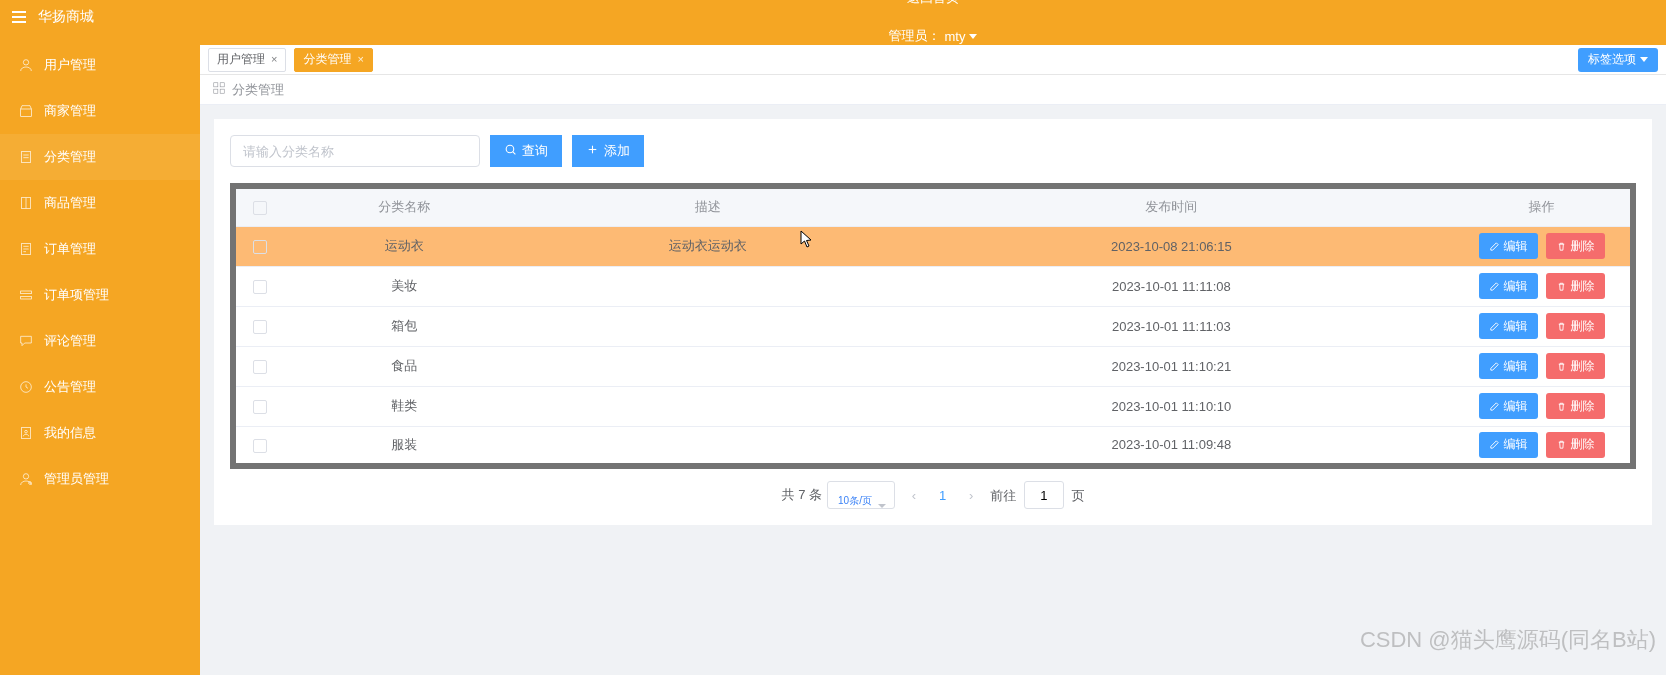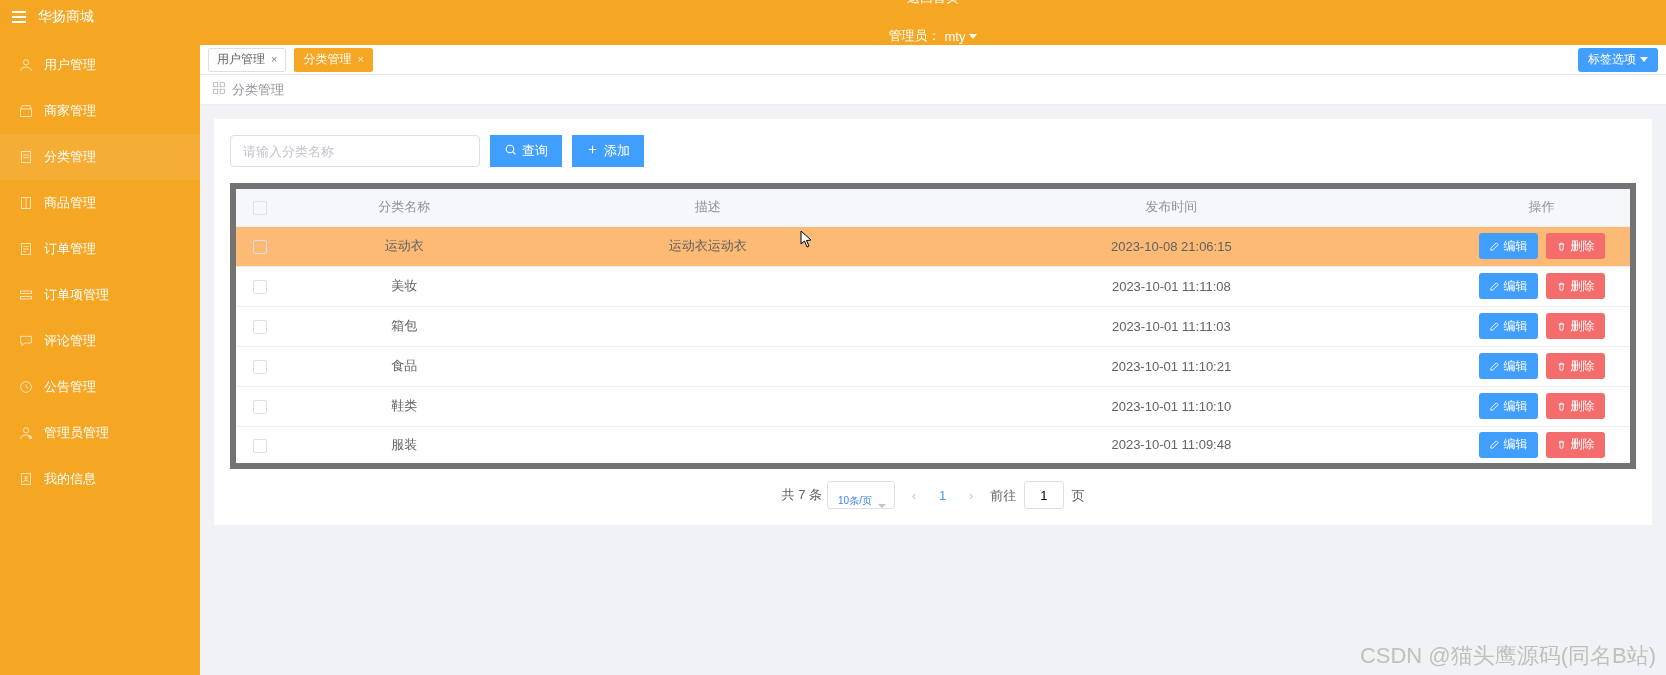--- a/index.html
+++ b/index.html
@@ -56,21 +56,21 @@
 
 .pagination { display: flex; align-items: center; justify-content: center; gap: 5px; margin-top: 12px; font-size: 13px; color: #606266; }
 .pg-select { height: 28px; border: 1px solid #dcdfe6; border-radius: 3px; padding: 0 22px 0 10px; font-size: 10px; color: #3b82f6; position: relative; display: inline-flex; align-items: flex-end; cursor: pointer; }
 .pg-select .sel-caret { position: absolute; right: 8px; width: 0; height: 0; border-left: 4px solid transparent; border-right: 4px solid transparent; border-top: 4px solid #c0c4cc; }
 .pg-btn { width: 28px; height: 28px; display: inline-flex; align-items: center; justify-content: center; color: #c0c4cc; cursor: pointer; }
 .pg-num { color: #409eff; cursor: pointer; padding: 0 6px; }
 .pg-input { width: 40px; height: 28px; border: 1px solid #dcdfe6; border-radius: 3px; text-align: center; font-size: 13px; margin: 0 4px; outline: none; }
 
 .cursor-ptr { position: absolute; left: 800px; top: 230px; pointer-events: none; }
 .cursor-ptr svg { width: 14px; height: 18px; }
-.watermark { position: absolute; right: 10px; bottom: 4px; font-size: 22px; color: rgba(150,150,150,0.55); font-weight: 400; pointer-events: none; }
+.watermark { position: absolute; right: 10px; bottom: 20px; font-size: 22px; color: rgba(150,150,150,0.55); font-weight: 400; pointer-events: none; }
 </style>
 </head>
 <body>
 
 <div class="app" style="position:relative;">
   <aside class="sidebar">
     <div class="side-header">
       <span class="burger">
           <span></span>
           <span></span>
@@ -150,36 +150,36 @@
               <circle cx="12" cy="12" r="8"></circle>
               <line x1="12" y1="8" x2="12" y2="12"></line>
               <line x1="12" y1="12" x2="15" y2="14"></line>
             </svg>
           </span>
           <span>公告管理</span>
         </div>
         <div class="menu-item">
           <span class="mi-icon">
             <svg viewBox="0 0 24 24">
+              <rect x="5" y="4" width="14" height="16"></rect>
+              <circle cx="12" cy="10" r="2"></circle>
+              <path d="M8 17c0-2 2-3 4-3s4 1 4 3"></path>
+            </svg>
+          </span>
+          <span>我的信息</span>
+        </div>
+        <div class="menu-item">
+          <span class="mi-icon">
+            <svg viewBox="0 0 24 24">
               <circle cx="12" cy="8" r="4"></circle>
               <path d="M4 21c0-4 4-6 8-6s8 2 8 6"></path>
               <circle cx="18" cy="18" r="2"></circle>
             </svg>
           </span>
           <span>管理员管理</span>
-        </div>
-        <div class="menu-item">
-          <span class="mi-icon">
-            <svg viewBox="0 0 24 24">
-              <rect x="5" y="4" width="14" height="16"></rect>
-              <circle cx="12" cy="10" r="2"></circle>
-              <path d="M8 17c0-2 2-3 4-3s4 1 4 3"></path>
-            </svg>
-          </span>
-          <span>我的信息</span>
         </div>
       </nav>
   </aside>
 
   <div class="main">
     <div class="topbar">
       <a>返回首页</a>
       <span class="user-drop">
         <span>管理员：</span>
         <span>mty</span>

